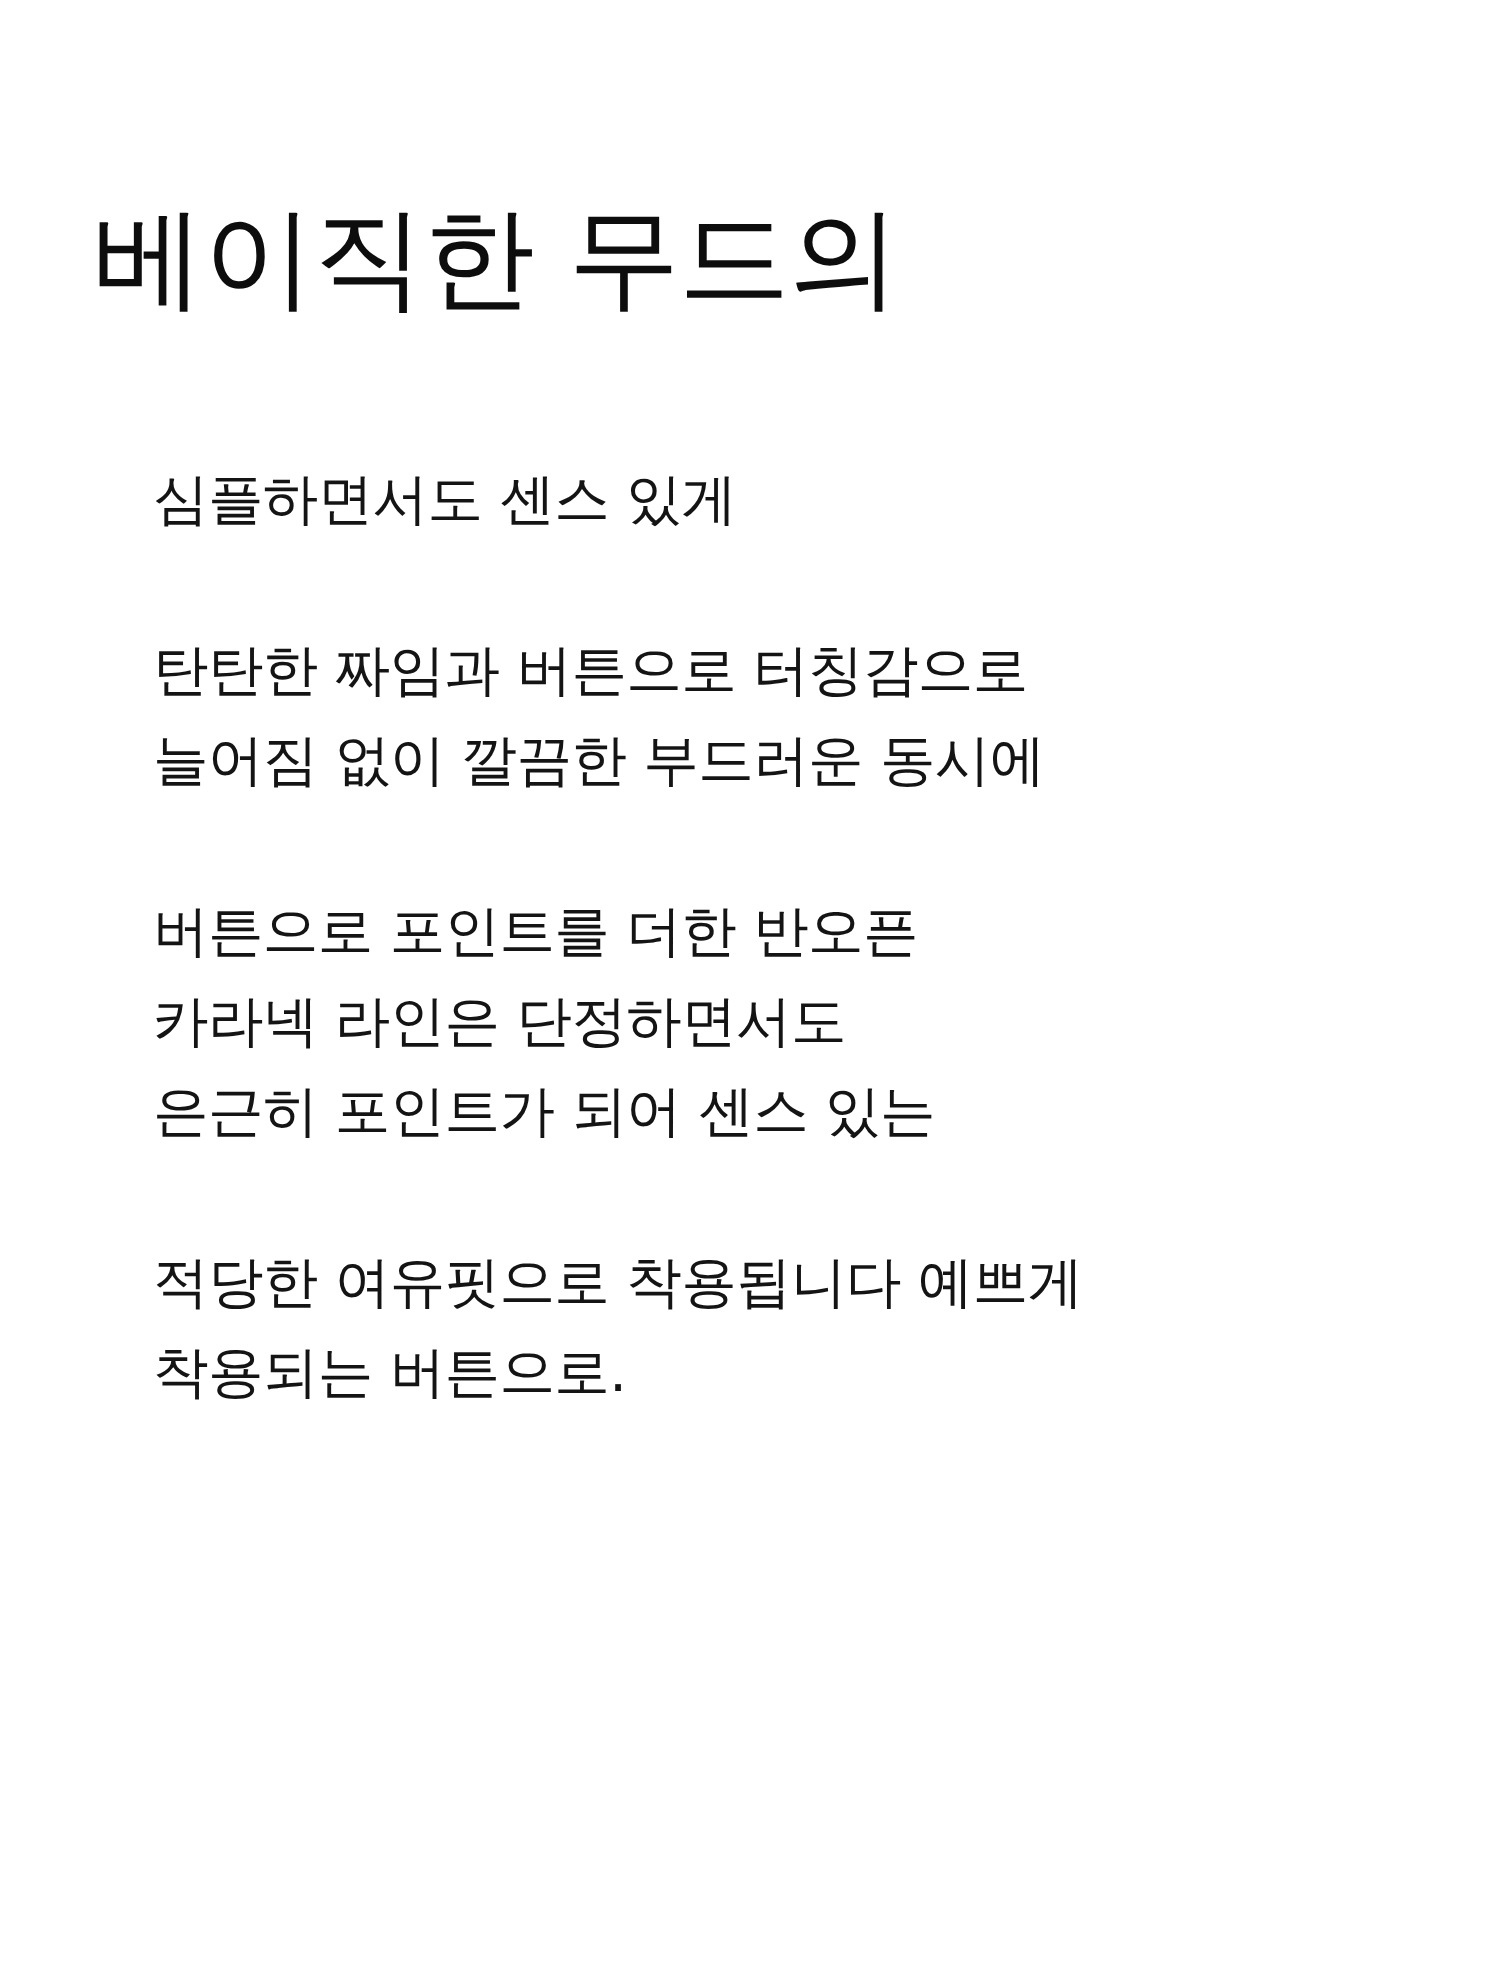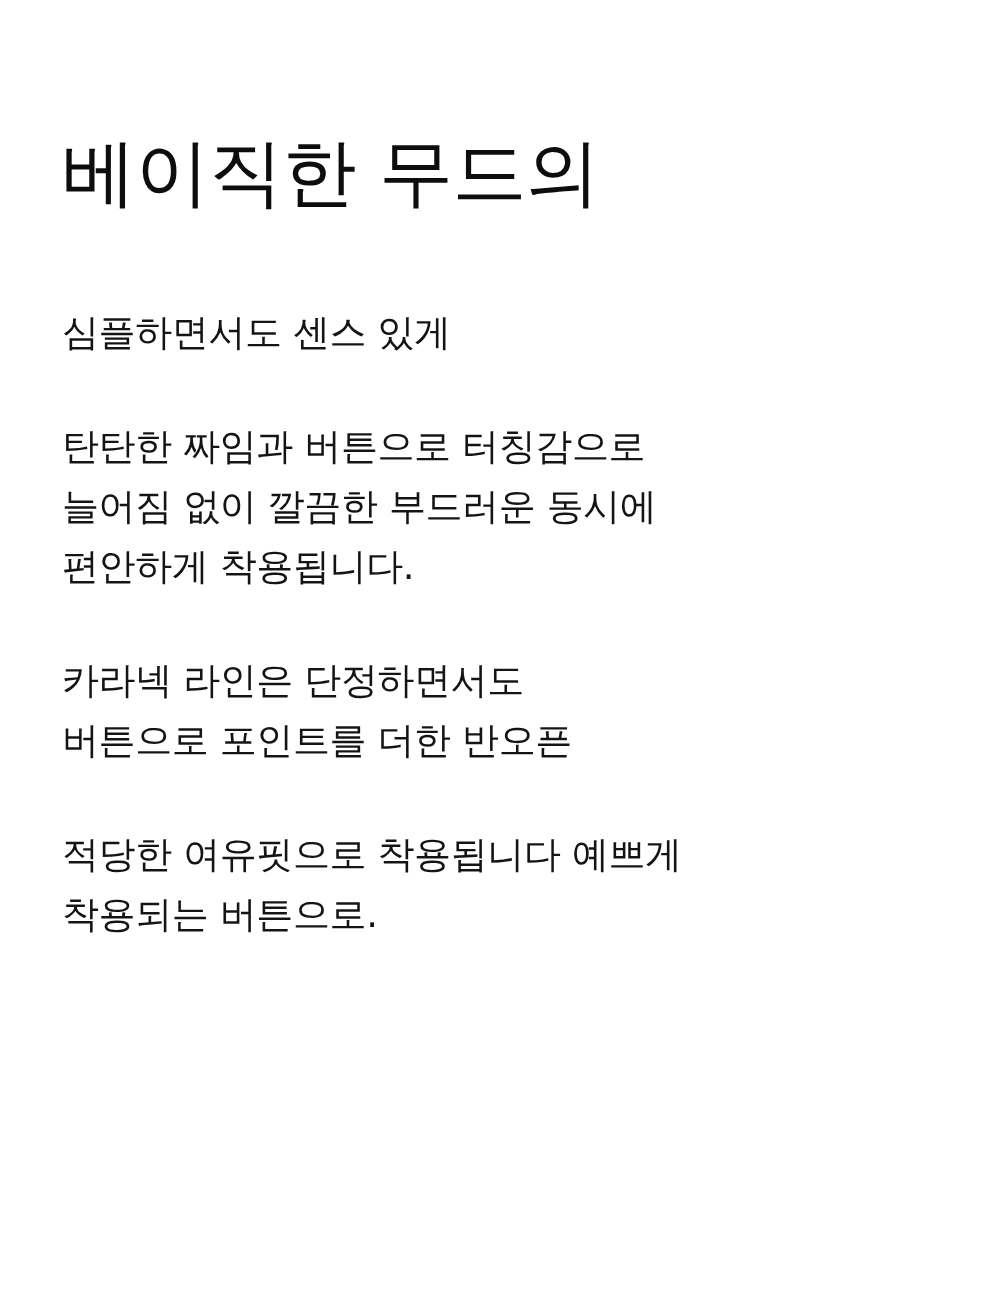--- a/index.html
+++ b/index.html
@@ -42,46 +42,47 @@
   }
   .para {
     margin: 0 0 54px 0;
   }
   .para:last-child {
     margin-bottom: 0;
   }
   .para .line {
     display: block;
     white-space: pre;
+    margin-left: 40px;
   }
 </style>
 </head>
 <body>
 
 <div class="page">
 
   <h1 class="headline">
     <span class="line">베이직한 무드의</span>
   </h1>
 
   <div class="body-copy">
 
     <p class="para">
       <span class="line">심플하면서도 센스 있게</span>
     </p>
 
     <p class="para">
       <span class="line">탄탄한 짜임과 버튼으로 터칭감으로</span>
       <span class="line">늘어짐 없이 깔끔한 부드러운 동시에</span>
-      <span class="line">편안하게 착용됩니다.</span>
     </p>
 
     <p class="para">
+      <span class="line">버튼으로 포인트를 더한 반오픈</span>
       <span class="line">카라넥 라인은 단정하면서도</span>
-      <span class="line">버튼으로 포인트를 더한 반오픈</span>
+      <span class="line">은근히 포인트가 되어 센스 있는</span>
     </p>
 
     <p class="para">
       <span class="line">적당한 여유핏으로 착용됩니다 예쁘게</span>
       <span class="line">착용되는 버튼으로.</span>
     </p>
 
   </div>
 
 </div>

